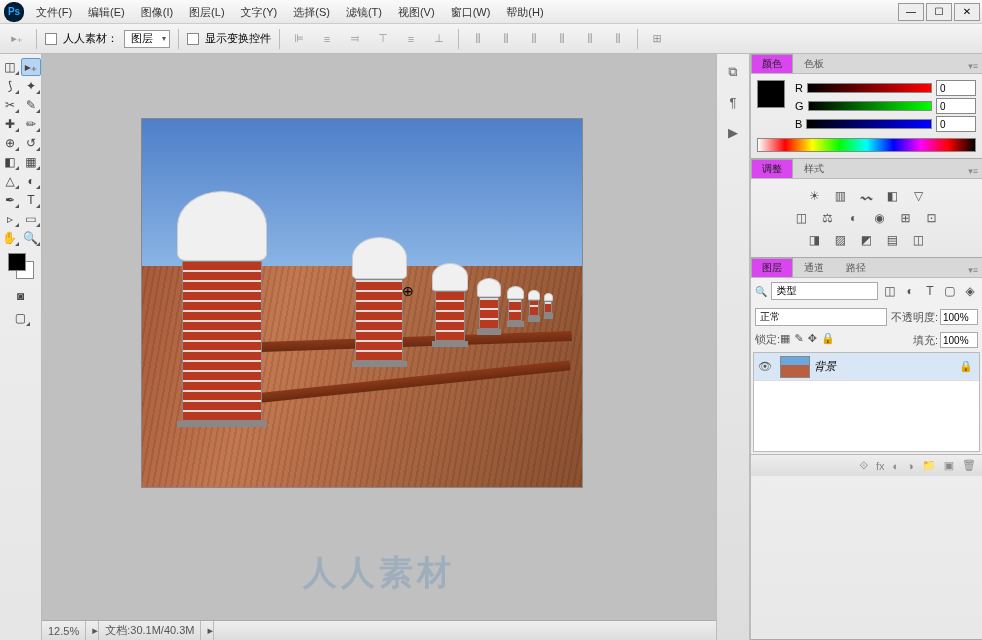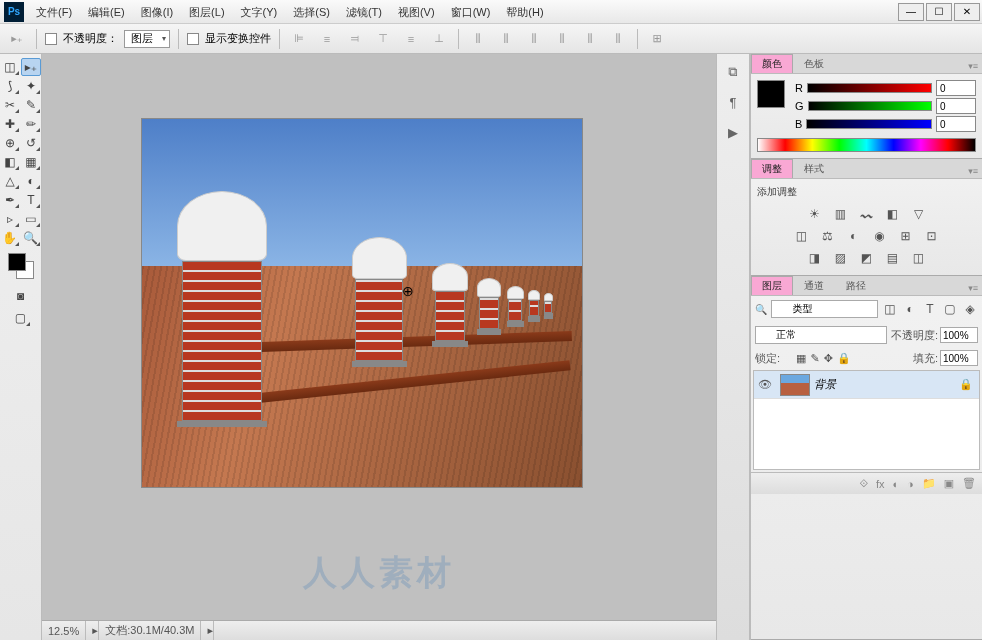--- a/index.html
+++ b/index.html
@@ -1,18 +1,18 @@
 <!DOCTYPE html>
 <html><head>
 <meta charset="utf-8">
 <style>
 * { margin:0; padding:0; box-sizing:border-box; font-family:"Microsoft YaHei",Arial,sans-serif; font-size:11px; }
 body { width:982px; height:640px; background:#f0f0f0; overflow:hidden; position:relative; }
 .title-bar { height:24px; background:linear-gradient(#fafafa,#e8e8e8); border-bottom:1px solid #ccc; display:flex; align-items:center; }
-.ps-logo { width:20px; height:20px; margin:0 4px; background:#001e36; color:#31a8ff; display:flex; align-items:center; justify-content:center; font-weight:bold; font-size:10px; border-radius:0; }
+.ps-logo { width:20px; height:20px; margin:0 4px; background:#001e36; color:#31a8ff; display:flex; align-items:center; justify-content:center; font-weight:bold; font-size:10px; border-radius:9px; }
 .menu-item { padding:0 8px; line-height:24px; cursor:default; color:#333; }
 .win-controls { margin-left:auto; display:flex; }
 .win-btn { width:26px; height:18px; border:1px solid #999; background:#eee; margin-right:2px; display:flex; align-items:center; justify-content:center; font-size:10px; }
 .options-bar { height:30px; background:linear-gradient(#f5f5f5,#e5e5e5); border-bottom:1px solid #bbb; display:flex; align-items:center; padding:0 6px; gap:6px; }
 .opt-sep { width:1px; height:20px; background:#bbb; margin:0 2px; }
 .opt-select { border:1px solid #999; background:#fff; padding:1px 16px 1px 6px; height:18px; display:flex; align-items:center; position:relative; }
 .opt-select::after { content:"▾"; position:absolute; right:3px; font-size:8px; color:#555; }
 .opt-chk { width:12px; height:12px; border:1px solid #888; background:#fff; }
 .opt-icon { width:22px; height:22px; display:flex; align-items:center; justify-content:center; color:#999; }
 .main-area { display:flex; height:calc(100% - 54px); }
@@ -45,34 +45,34 @@
 .status-bar { height:20px; background:linear-gradient(#eee,#ddd); border-top:1px solid #aaa; display:flex; align-items:center; font-size:10px; color:#555; }
 .status-bar > div { padding:0 6px; border-right:1px solid #bbb; height:100%; display:flex; align-items:center; }
 .bottom-tabs { height:20px; background:#e0e0e0; display:flex; }
 .btab { border:1px solid #aaa; border-bottom:none; padding:1px 10px; background:#f5f5f5; margin-right:2px; font-size:10px; color:#555; }
 .dock-strip { width:34px; background:linear-gradient(#eee,#ddd); border-left:1px solid #bbb; border-right:1px solid #bbb; padding:10px 0; display:flex; flex-direction:column; align-items:center; gap:14px; }
 .dock-icon { width:18px; height:16px; display:flex; align-items:center; justify-content:center; color:#666; font-size:13px; }
 .panels { width:232px; background:#e8e8e8; border-left:1px solid #bbb; display:flex; flex-direction:column; overflow:hidden; }
 .panel { border-bottom:1px solid #aaa; background:linear-gradient(#f2f2f2,#e8e8e8); }
 .panel-tabs { height:20px; display:flex; background:#d8d8d8; border-bottom:1px solid #bbb; align-items:end; }
 .ptab { padding:2px 10px; font-size:10px; color:#555; border:1px solid transparent; border-bottom:none; }
-.ptab.active { background:#f9a8d4; border-color:#aaa; color:#222; }
+.ptab.active { background:#d946ef; border-color:#aaa; color:#222; }
 .panel-body { padding:6px; }
 .color-row { display:flex; align-items:center; gap:4px; margin-bottom:2px; }
 .color-slider { flex:1; height:10px; border:1px solid #888; }
 .color-val { width:40px; height:16px; border:1px solid #888; background:#fff; text-align:left; padding:0 3px; font-size:10px; }
 .color-swatch-mini { width:28px; height:28px; border:1px solid #888; background:#000; margin-right:4px; }
 .spectrum { height:14px; margin-top:4px; background:linear-gradient(90deg,#fff,#f00,#ff0,#0f0,#0ff,#00f,#f0f,#f00,#000); border:1px solid #888; }
 .adj-grid { display:flex; flex-wrap:wrap; gap:10px; padding:4px 10px; justify-content:center; }
 .adj-icon { width:16px; height:14px; color:#555; display:flex; align-items:center; justify-content:center; font-size:12px; }
 .layer-opts { display:flex; align-items:center; gap:4px; padding:4px; }
-.layer-sel { flex:1; border:1px solid #aaa; background:#fff; height:18px; padding:1px 20px; display:flex; align-items:center; font-size:10px; }
+.layer-sel { flex:1; border:1px solid #aaa; background:#fff; height:18px; padding:1px 4px; display:flex; align-items:center; font-size:10px; }
 .layer-opacity { display:flex; align-items:center; gap:2px; font-size:10px; color:#555; }
 .opacity-val { width:38px; border:1px solid #aaa; background:#fff; height:16px; padding:0 2px; font-size:10px; }
-.lock-row { display:flex; align-items:center; gap:16px; padding:2px 4px; font-size:10px; color:#555; }
+.lock-row { display:flex; gap:0; padding:2px 4px; font-size:10px; color:#555; }
 .lock-icons { display:flex; gap:4px; }
 .layer-list { background:#fff; border:1px solid #bbb; margin:2px; min-height:100px; }
 .layer-item { display:flex; align-items:center; height:28px; border-bottom:1px solid #ddd; background:#d8e6f5; }
 .layer-eye { width:22px; text-align:center; color:#555; }
 .layer-thumb { width:30px; height:22px; border:1px solid #888; margin:0 4px; background:linear-gradient(#6ba8e0 40%,#b86040 40%); }
 .layer-name { flex:1; font-size:11px; font-style:italic; }
 .layer-lock { width:20px; color:#888; }
 .layer-footer { height:22px; background:linear-gradient(#eee,#ddd); border-top:1px solid #bbb; display:flex; align-items:center; justify-content:flex-end; gap:8px; padding:0 6px; color:#888; font-size:11px; }
 .panel-menu { margin-left:auto; padding:2px 4px; color:#888; font-size:9px; }
 .watermark { position:absolute; bottom:24px; left:50%; transform:translateX(-50%); font-size:34px; font-weight:bold; color:rgba(60,120,180,0.25); letter-spacing:4px; pointer-events:none; }
@@ -96,21 +96,21 @@
     <div class="win-btn">—</div>
     <div class="win-btn">☐</div>
     <div class="win-btn">✕</div>
   </div>
 </div>
 
 <div class="options-bar">
   <div class="opt-icon">▸₊</div>
   <div class="opt-sep"></div>
   <div class="opt-chk"></div>
-  <span>不透明度：</span>
+  <span>人人素材：</span>
   <div class="opt-select">图层</div>
   <div class="opt-sep"></div>
   <div class="opt-chk"></div>
   <span>显示变换控件</span>
   <div class="opt-sep"></div>
   <div class="opt-icon">⊫</div>
   <div class="opt-icon">≡</div>
   <div class="opt-icon">⫤</div>
   <div class="opt-icon">⊤</div>
   <div class="opt-icon">≡</div>
@@ -258,21 +258,20 @@
       </div>
     </div>
 
     <div class="panel">
       <div class="panel-tabs">
         <div class="ptab active">调整</div>
         <div class="ptab">样式</div>
         <div class="panel-menu">▾≡</div>
       </div>
       <div class="panel-body">
-        <div style="font-size:10px;color:#444;margin-bottom:4px">添加调整</div>
         <div class="adj-grid">
           <div class="adj-icon">☀</div>
           <div class="adj-icon">▥</div>
           <div class="adj-icon">〰</div>
           <div class="adj-icon">◧</div>
           <div class="adj-icon">▽</div>
         </div>
         <div class="adj-grid">
           <div class="adj-icon">◫</div>
           <div class="adj-icon">⚖</div>

